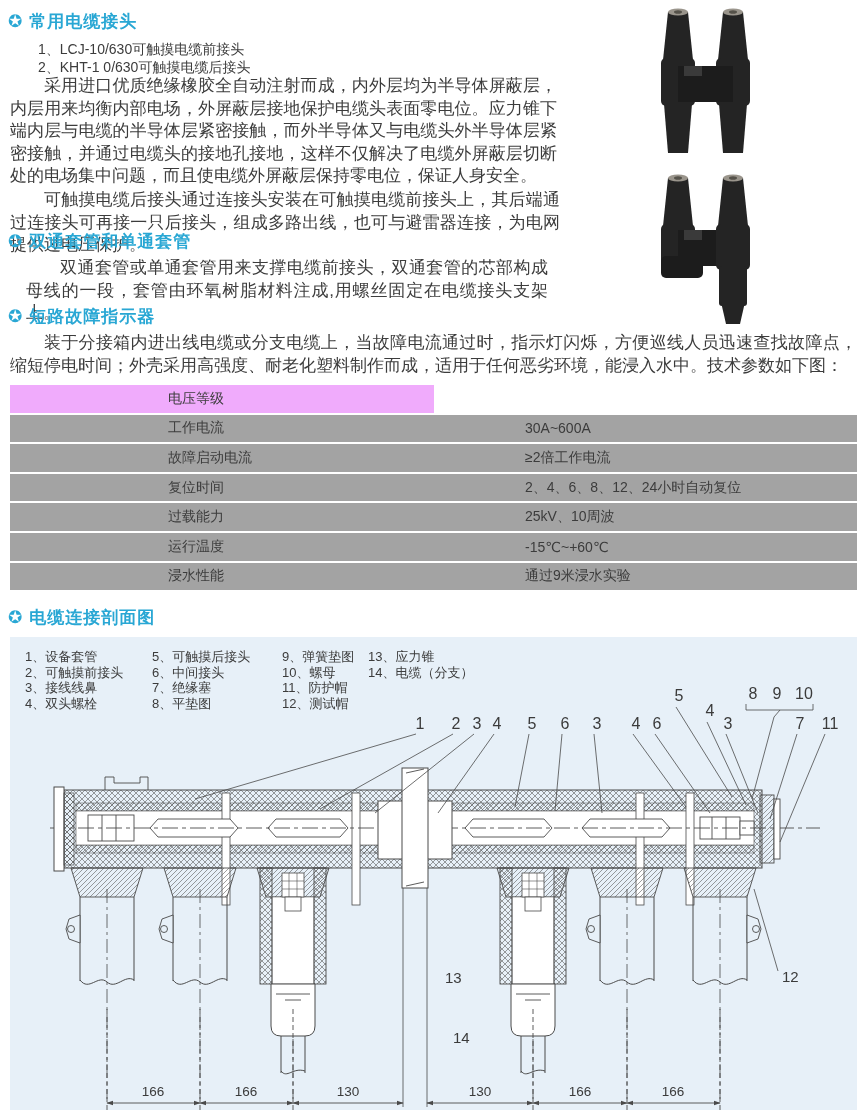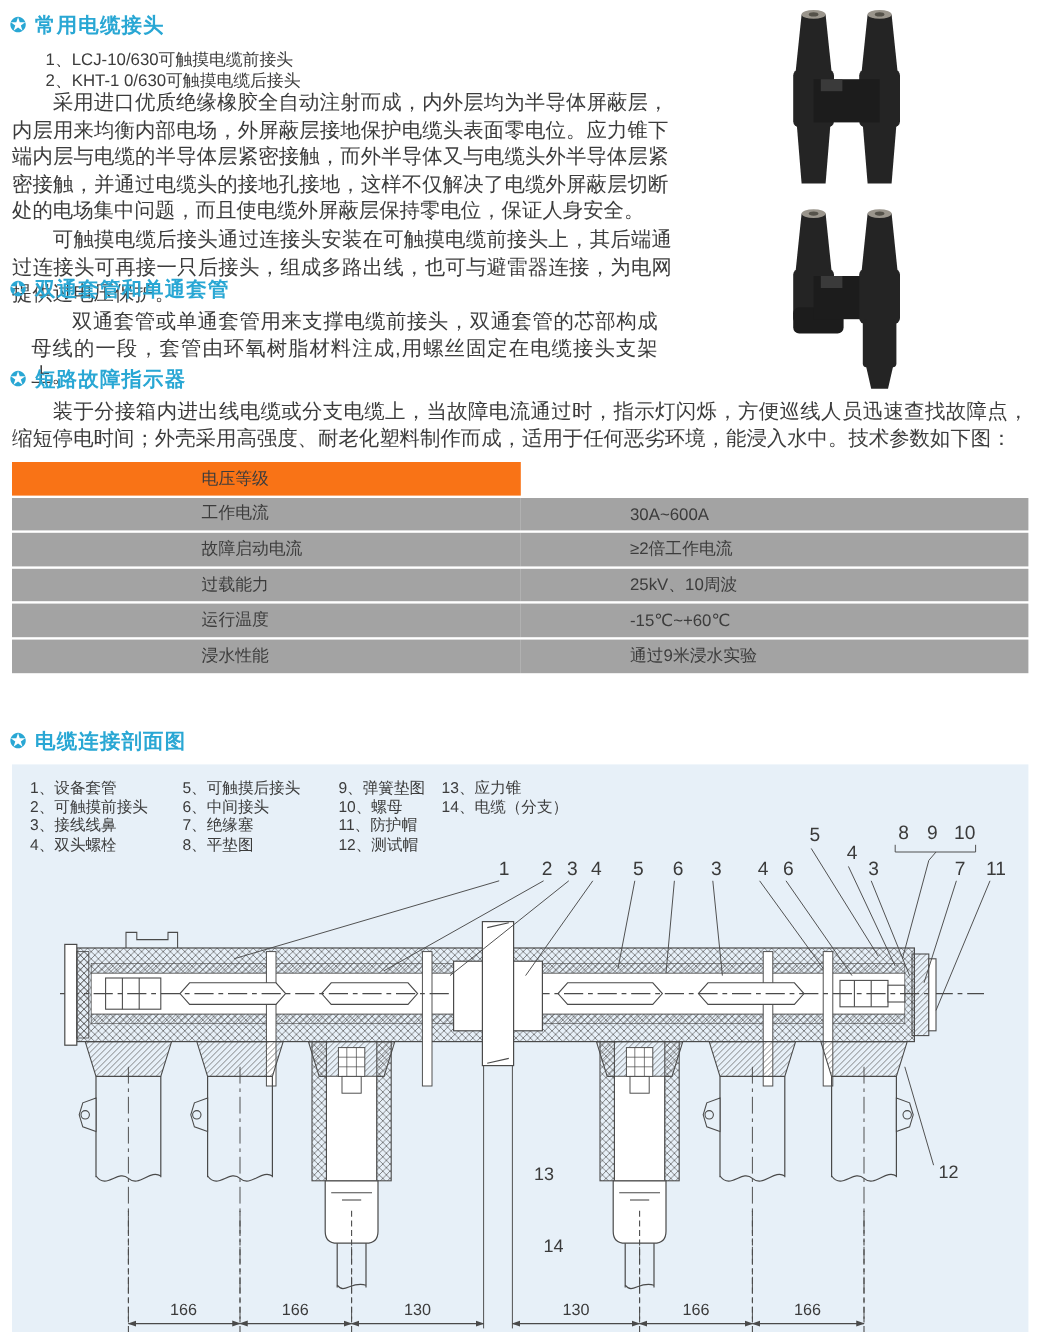--- a/index.html
+++ b/index.html
@@ -23,21 +23,21 @@
   .indent { text-indent:2em; }
   .list-line { font-size:14px; line-height:18px;text-align:right; }
 
   
   .spec-table { display:flex; flex-direction:column; gap:2px; }
   .spec-row { display:flex; height:27.6px; }
   .spec-row .cell-l { width:424px; display:flex; align-items:center; padding-left:158px; font-size:14px; }
   .spec-row .cell-r { flex:1; display:flex; align-items:center; padding-left:91px; font-size:14px; }
   .spec-row.hdr .cell-l, .spec-row.hdr .cell-r { background:#c9e1f2; }
   .spec-row .cell-l, .spec-row .cell-r { background:#a3a3a3; }
-  .spec-row.hdr .cell-l, .spec-row.hdr .cell-r { background:#f97316; }
+  .spec-row.hdr .cell-l, .spec-row.hdr .cell-r { background:#f0abfc; }
 
   
   .panel { background:#e7f0f8; }
   .legend-col { position:absolute; top:12px; font-size:13px; line-height:15.5px; color:#3c3c3c; white-space:nowrap; }
   .legend-col div { margin-bottom:0; }
 
   svg text { fill:#3b3b3b; }
   .co { font-size:16px; }
   .dim { font-size:13.5px; }
   .sideLab { font-size:15px; }
@@ -104,20 +104,24 @@
   <div class="spec-row hdr">
     <div class="cell-l">电压等级</div>
   </div>
   <div class="spec-row">
     <div class="cell-l">工作电流</div>
     <div class="cell-r">30A~600A</div>
   </div>
   <div class="spec-row">
     <div class="cell-l">故障启动电流</div>
     <div class="cell-r">≥2倍工作电流</div>
+  </div>
+  <div class="spec-row">
+    <div class="cell-l">复位时间</div>
+    <div class="cell-r">2、4、6、8、12、24小时自动复位</div>
   </div>
   <div class="spec-row">
     <div class="cell-l">过载能力</div>
     <div class="cell-r">25kV、10周波</div>
   </div>
   <div class="spec-row">
     <div class="cell-l">运行温度</div>
     <div class="cell-r">-15℃~+60℃</div>
   </div>
   <div class="spec-row">

